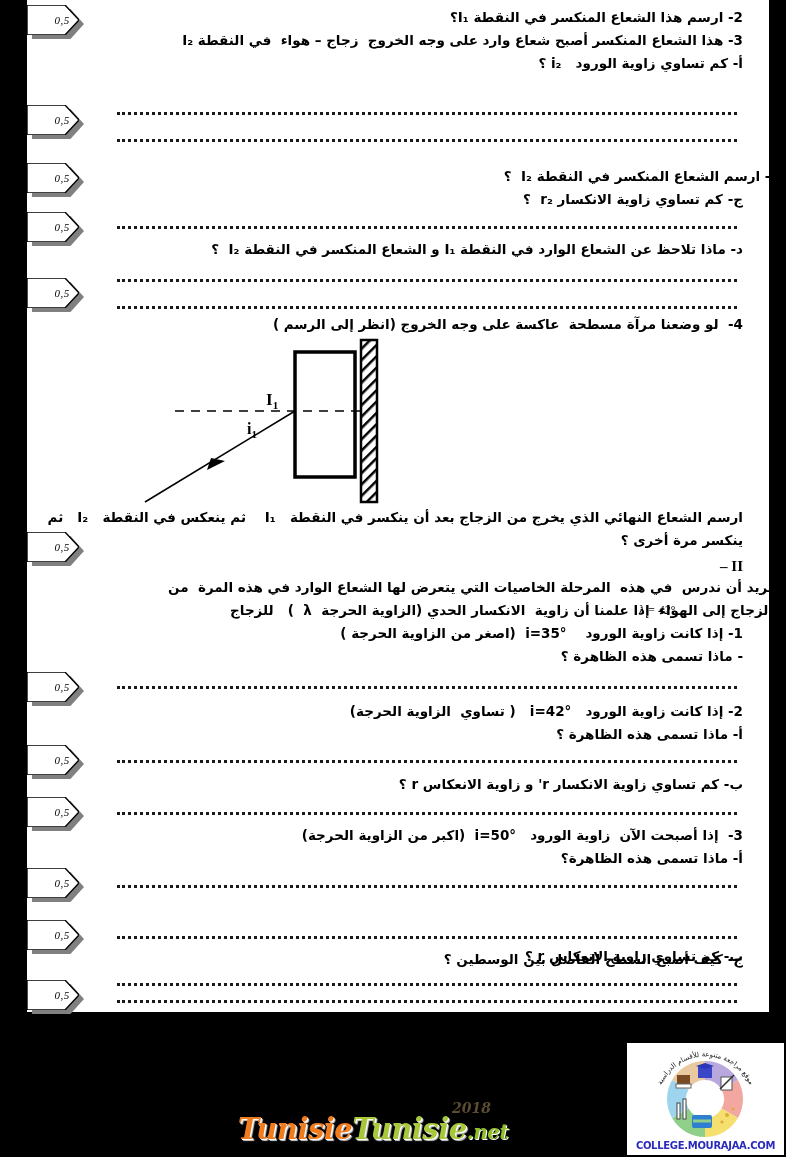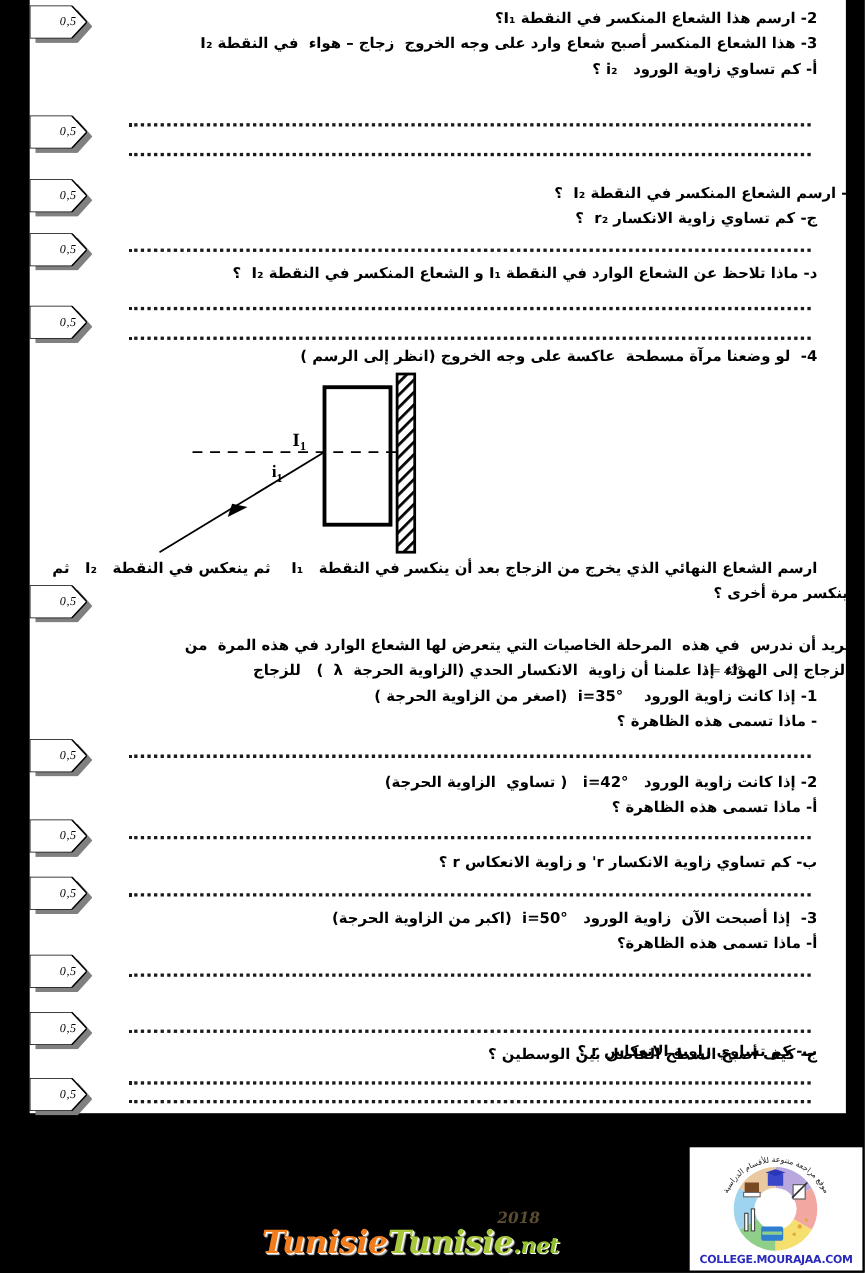--- a/index.html
+++ b/index.html
@@ -201,22 +201,23 @@
 
       <line x1="38" y1="172" x2="188" y2="81" stroke="#000" stroke-width="1.6"></line>
       <polygon points="100,140 118,131 104,128" fill="#000"></polygon>
 
       <text x="159" y="75" font-family="Liberation Serif, serif" font-size="17" font-weight="bold" fill="#000">I<tspan font-size="11" dy="4">1</tspan></text>
       <text x="140" y="104" font-family="Liberation Serif, serif" font-size="16" font-weight="bold" fill="#000">i<tspan font-size="11" dy="4">1</tspan></text>
     </svg>
   </div>
 
   <div class="blk ar" style="left:0; top:508px; width:716px;">ارسم الشعاع النهائي الذي يخرج من الزجاج بعد أن ينكسر في النقطة   I₁    ثم ينعكس في النقطة   I₂   ثم</div>
-  <div class="blk ar" style="left:0; top:531px; width:716px;padding-left:28px;">ينكسر مرة أخرى ؟</div>
-
+  <div class="blk ar" style="left:0; top:531px; width:716px;">ينكسر مرة أخرى ؟</div>
+
+  <div class="blk ar" style="left:0; top:556px; width:716px; font-family:'Liberation Serif',serif; font-size:15px;">II –</div>
 
   <div class="blk ar just" style="left:0; top:578px; width:716px;">نريد أن ندرس  في هذه  المرحلة الخاصيات التي يتعرض لها الشعاع الوارد في هذه المرة  من</div>
   <div class="blk ar just" style="left:0; top:601px; width:716px;">الزجاج إلى الهواء  إذا علمنا أن زاوية  الانكسار الحدي (الزاوية الحرجة  λ  )   للزجاج</div>
   <div class="blk" style="left:612px; top:603px; font-family:'Liberation Serif',serif; font-style:italic; font-size:12px; color:#000;">λ = 42°</div>
 
   <div class="blk ar" style="left:0; top:624px; width:716px;">1- إذا كانت زاوية الورود    i=35°  (اصغر من الزاوية الحرجة )</div>
   <div class="blk ar" style="left:0; top:647px; width:716px;">- ماذا تسمى هذه الظاهرة ؟</div>
 
   <div class="dotline" style="left:90px; top:686px; width:620px;"></div>
 

